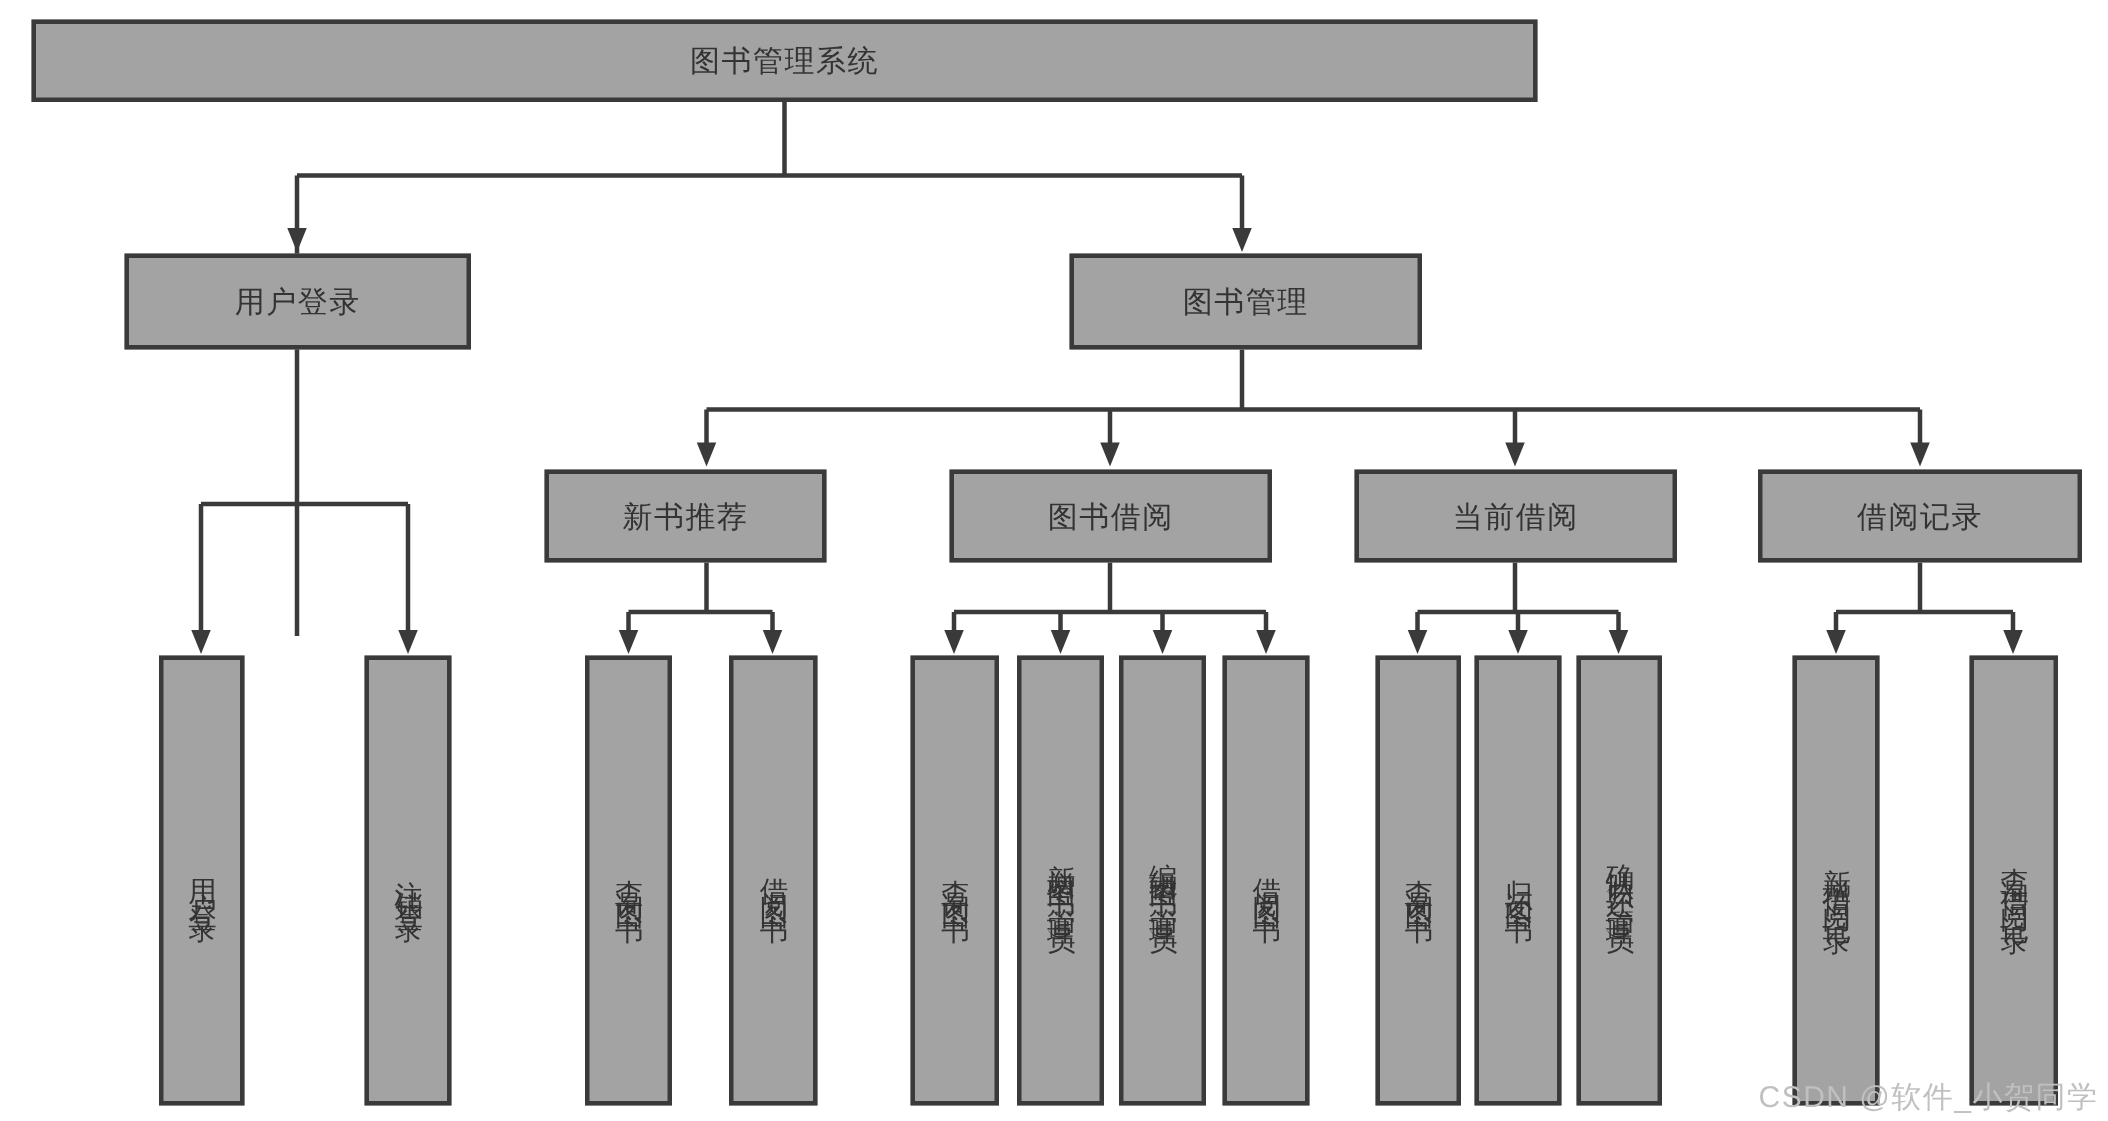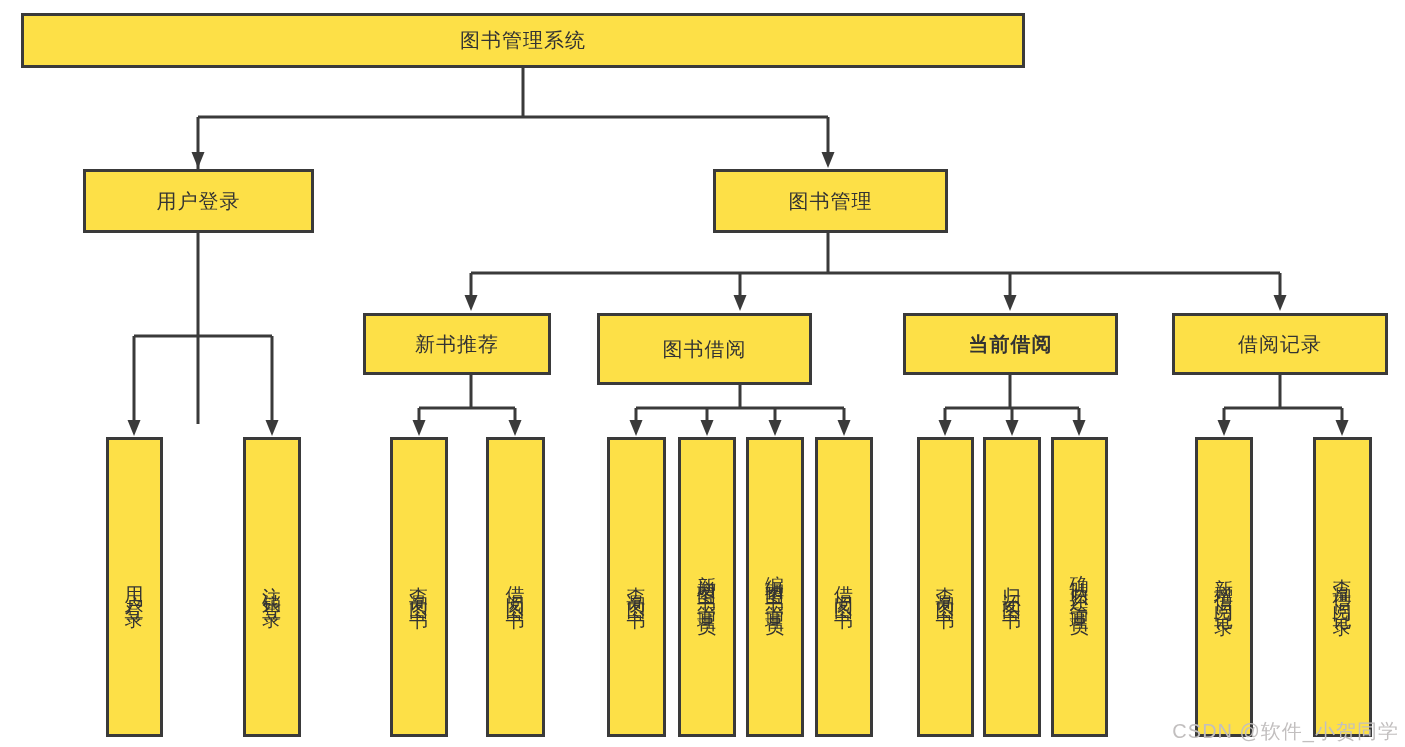--- a/index.html
+++ b/index.html
@@ -6,21 +6,21 @@
     --line:#3a3a3a; --border:#3a3a3a; --text:#333333; --wm:#c2bfbf;
   }
   html,body{margin:0;padding:0;background:#ffffff;}
   #canvas{
     position:relative; width:1405px; height:747px; background:#ffffff;
     font-family:"Liberation Sans","DejaVu Sans",sans-serif; color:var(--text);
     overflow:hidden;
   }
   #wires{position:absolute;left:0;top:0;width:1405px;height:747px;}
   .node{
-    position:absolute; box-sizing:border-box; background:#fde047;
+    position:absolute; box-sizing:border-box; background:#a3a3a3;
     border:3px solid var(--border); display:flex; align-items:center; justify-content:center;
   }
   .hbox{font-size:20px; letter-spacing:1px;}
   .vbox{
     writing-mode:vertical-rl; text-orientation:mixed;
     font-size:19px; letter-spacing:8px; line-height:1;
     top:437px; height:300px;
   }
   .vbox.long{letter-spacing:6px;}
   .watermark{
@@ -72,24 +72,24 @@
   <div class="node hbox" style="left:83px;top:169px;width:231px;height:64px;">
     <span>用户登录</span>
   </div>
   <div class="node hbox" style="left:713px;top:169px;width:235px;height:64px;">
     <span>图书管理</span>
   </div>
 
   <div class="node hbox" style="left:363px;top:313px;width:188px;height:62px;">
     <span>新书推荐</span>
   </div>
-  <div class="node hbox" style="left:597px;top:313px;width:215px;height:72px;text-align:center;">
+  <div class="node hbox" style="left:633px;top:313px;width:215px;height:62px;text-align:center;">
     <span>图书借阅</span>
   </div>
-  <div class="node hbox" style="left:903px;top:313px;width:215px;height:62px;font-weight:bold;">
+  <div class="node hbox" style="left:903px;top:313px;width:215px;height:62px;">
     <span>当前借阅</span>
   </div>
   <div class="node hbox" style="left:1172px;top:313px;width:216px;height:62px;">
     <span>借阅记录</span>
   </div>
 
   <div class="node vbox" style="left:106px;width:57px;">
     <span>用户登录</span>
   </div>
   <div class="node vbox" style="left:243px;width:58px;">

